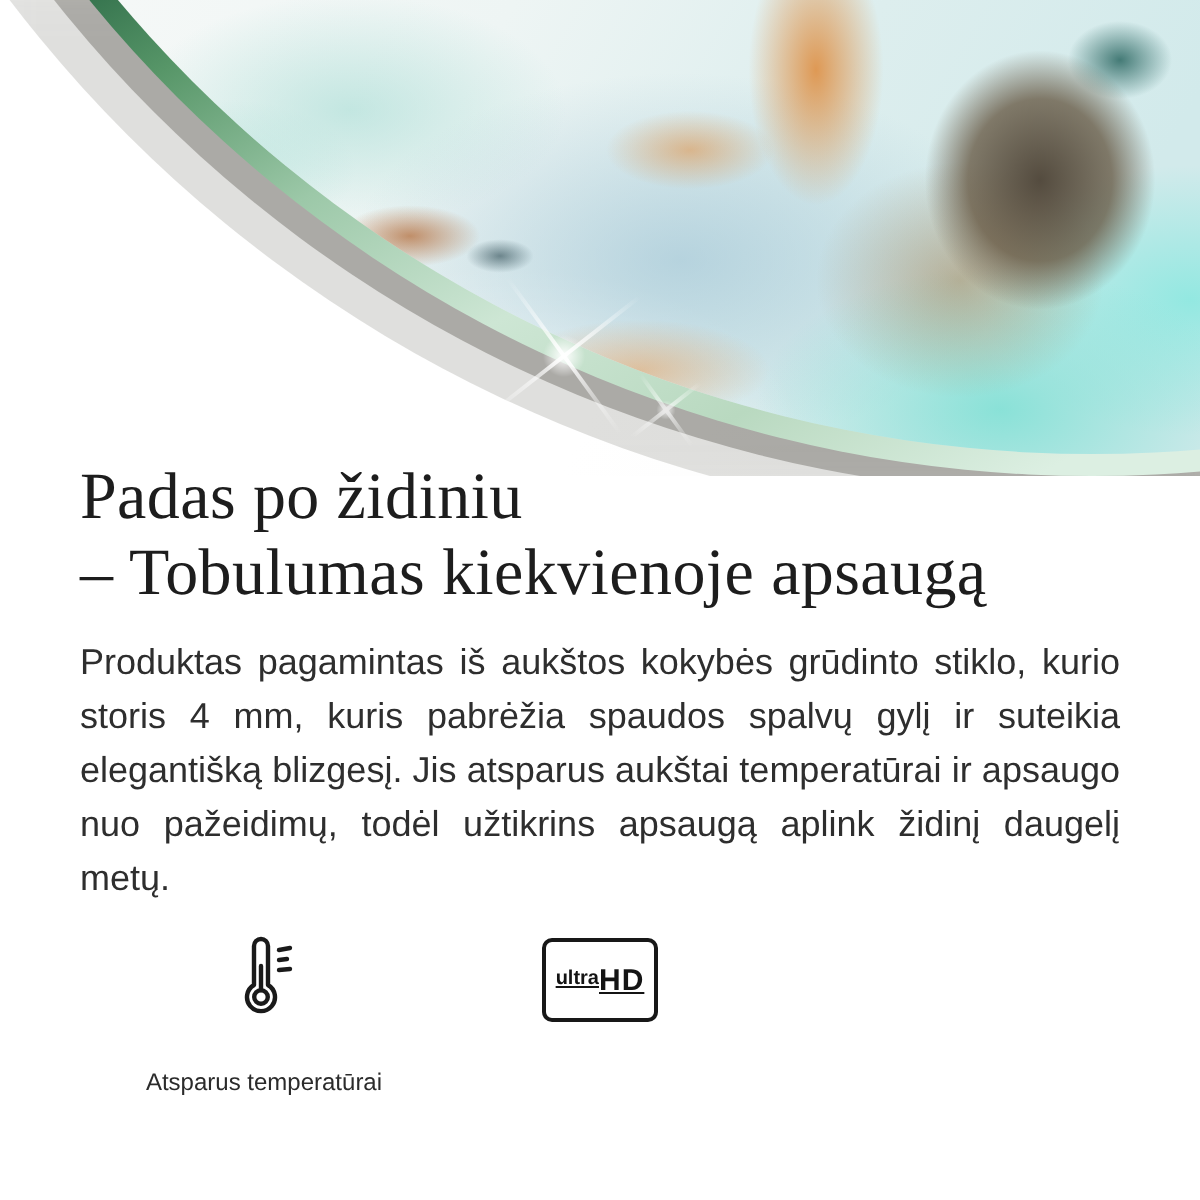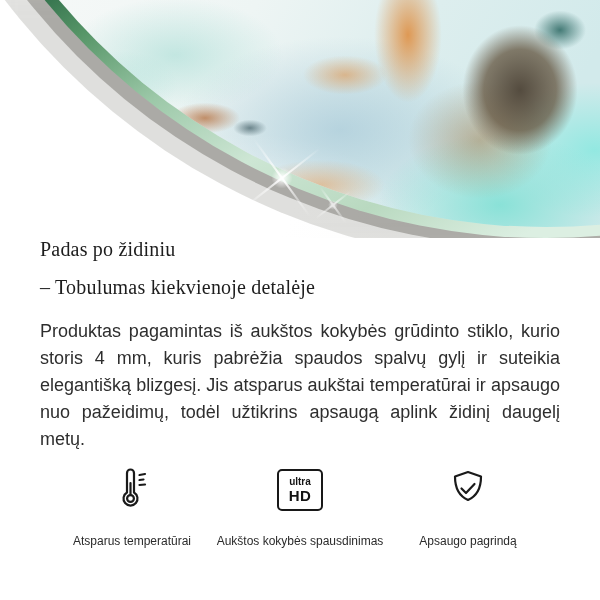--- a/index.html
+++ b/index.html
@@ -63,21 +63,21 @@
   .ray-a { transform:rotate(-38deg); }
   .ray-b { transform:rotate(54deg); }
   .sparkle-main { width:96px; height:96px; left:234px; top:130px; }
   .sparkle-small { width:44px; height:44px; left:311px; top:183px; opacity:.75; }
 
   
   .content { padding:0 40px; margin-top:-8px; position:relative; }
   h1 {
     font-family:"Liberation Serif", serif;
     font-weight:400;
-    font-size:20px;
+    font-size:33px;
     line-height:38px;
     color:#1d1d1d;
     letter-spacing:.2px;
   }
   h1 span { display:block; }
   .description {
     margin-top:12px;
     max-width:524px;
     font-size:18px;
     line-height:27px;
@@ -93,24 +93,24 @@
     row-gap:21px;
     padding:0 8px;
   }
   .feature { display:flex; flex-direction:column; align-items:center; }
   .icon-wrap { height:48px; display:flex; align-items:center; justify-content:center; }
   .feature-label { margin-top:20px; font-size:12px; color:#2b2b2b; white-space:nowrap; }
 
   .icon-svg { stroke:#1a1a1a; fill:none; stroke-width:2.2; stroke-linecap:round; stroke-linejoin:round; }
 
   .uhd {
-    width:46px; height:42px;
+    width:58px; height:42px;
     border:2.5px solid #181818; border-radius:5px;
-    display:flex; flex-direction:column; align-items:center; justify-content:center;
-    line-height:1; color:#141414; background:#fff;
+    display:flex; flex-direction:row; align-items:center; justify-content:center;
+    line-height:1; color:#141414; background:#fff;text-decoration:underline;
   }
   .uhd-top { font-size:10px; font-weight:600; margin-bottom:1px; }
   .uhd-bottom { font-size:15px; font-weight:700; letter-spacing:.5px; }
 </style>
 </head>
 <body>
 
 <div class="hero">
   <div class="glass-shadow-wide"></div>
   <div class="glass-shadow"></div>
@@ -124,21 +124,21 @@
   <div class="sparkle sparkle-small">
     <div class="ray ray-a"></div>
       <div class="ray ray-b"></div>
       <div class="sparkle-core"></div>
   </div>
 </div>
 
 <div class="content">
   <h1>
     <span>Padas po židiniu</span>
-    <span>– Tobulumas kiekvienoje detalėje</span>
+    <span>– Tobulumas kiekvienoje apsaugą</span>
   </h1>
   <p class="description">Produktas pagamintas iš aukštos kokybės grūdinto stiklo, kurio storis 4 mm, kuris pabrėžia spau­dos spalvų gylį ir suteikia elegantišką blizgesį. Jis atsparus aukštai temperatūrai ir apsaugo nuo pažeidimų, todėl užtikrins apsaugą aplink židinį daugelį metų.</p>
 
   <div class="features">
 
     <div class="feature">
       <div class="icon-wrap">
         <svg class="icon-svg" width="48" height="48" viewBox="0 0 48 48">
           <path d="M19,7 a3.5,3.5 0 0 1 7,0 v19.5 a7,7 0 1 1 -7,0 Z"></path>
           <circle cx="22.5" cy="32.5" r="3.4"></circle>
@@ -151,30 +151,20 @@
       <span class="feature-label">Atsparus temperatūrai</span>
     </div>
 
     <div class="feature">
       <div class="icon-wrap">
         <div class="uhd">
           <span class="uhd-top">ultra</span>
           <span class="uhd-bottom">HD</span>
         </div>
       </div>
-      <span class="feature-label">Aukštos kokybės spausdinimas</span>
     </div>
 
-    <div class="feature">
-      <div class="icon-wrap">
-        <svg class="icon-svg" width="48" height="48" viewBox="0 0 48 48">
-          <path d="M24,6 l13,4.5 c0,10.5 -4,19.5 -13,23.5 c-9,-4 -13,-13 -13,-23.5 Z"></path>
-          <polyline points="17.5,22.5 22,27 30.5,18"></polyline>
-        </svg>
-      </div>
-      <span class="feature-label">Apsaugo pagrindą</span>
-    </div>
 
 
 
 
   </div>
 </div>
 
 </body></html>

